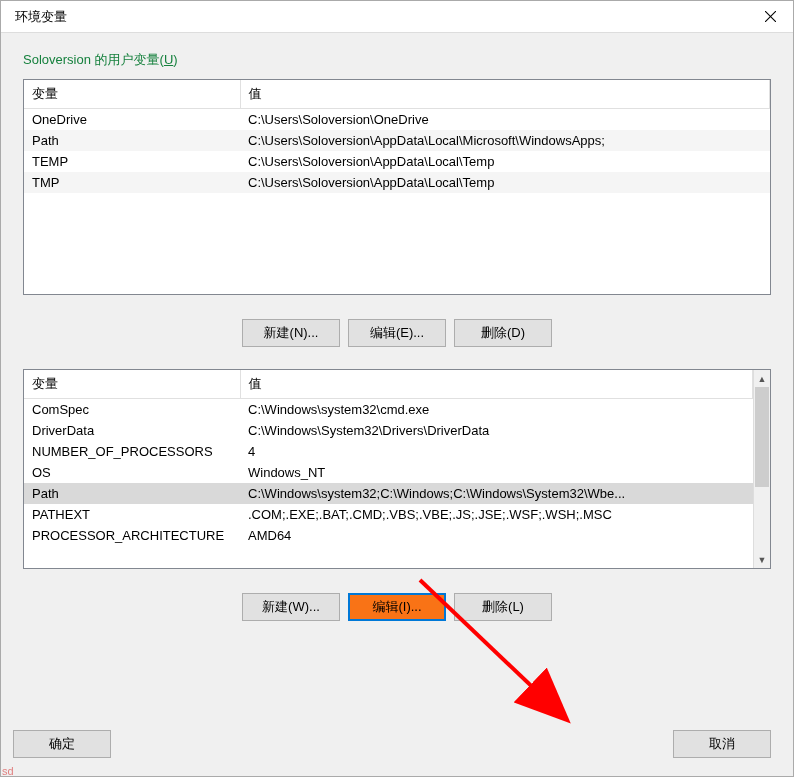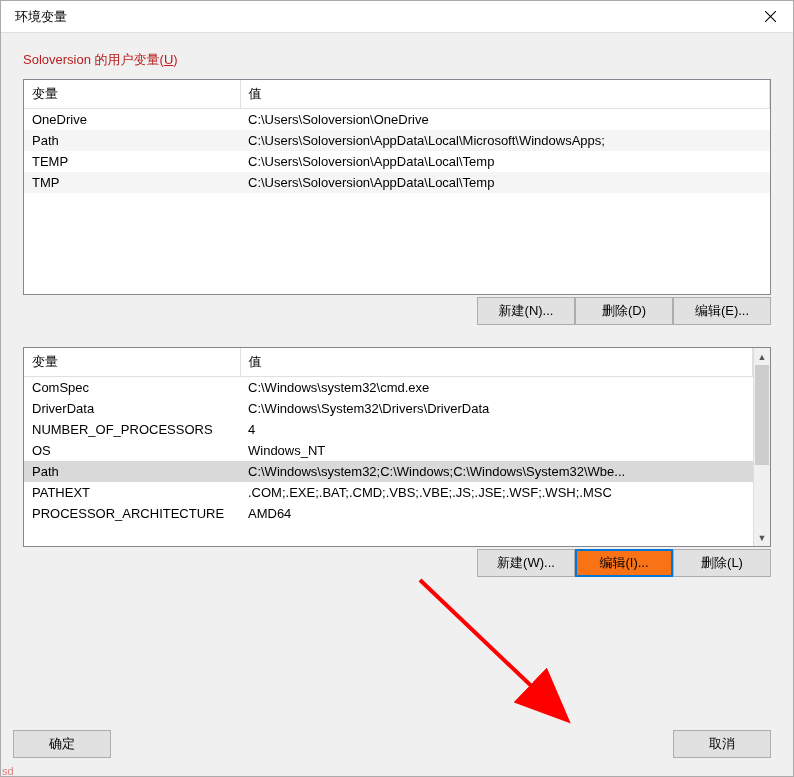--- a/index.html
+++ b/index.html
@@ -47,21 +47,21 @@
       padding: 18px 22px 10px 22px;
       display: flex;
       flex-direction: column;
       background: #f0f0f0;
     }
     .section {
       margin-bottom: 22px;
     }
     .section-label {
       font-size: 13px;
-      color: #b91c1c;
+      color: #15803d;
       margin-bottom: 10px;
     }
     .section-label u { text-decoration: underline; }
     .table-container {
       background: #fff;
       border: 1px solid #828790;
       height: 216px;
       overflow: hidden;
       position: relative;
     }
@@ -117,22 +117,23 @@
       white-space: nowrap;
       overflow: hidden;
       text-overflow: ellipsis;
       max-width: 0;
     }
     tbody td:first-child { width: 216px; }
     tbody tr.selected td { background: #d9d9d9; }
     tbody tr.alt td { background: #f5f5f5; }
     .button-row {
       display: flex;
-      justify-content: flex-end;
-      margin-top: 2px;
+      justify-content: center;
+      gap: 8px;
+      margin-top: 24px;
     }
     .btn {
       min-width: 98px;
       height: 28px;
       background: #e1e1e1;
       border: 1px solid #adadad;
       font-family: inherit;
       font-size: 13px;
       cursor: pointer;
       padding: 0 12px;
@@ -208,22 +209,22 @@
                 <tr class="alt">
                   <td>TMP</td>
                   <td>C:\Users\Soloversion\AppData\Local\Temp</td>
                 </tr>
               </tbody>
         </table>
         </div>
       </div>
       <div class="button-row">
         <button class="btn">新建(N)...</button>
+        <button class="btn">编辑(E)...</button>
         <button class="btn">删除(D)</button>
-        <button class="btn">编辑(E)...</button>
       </div>
     </div>
 
     <div class="section">
       <div class="table-container system">
         <div class="table-scroll-inner">
         <table>
           <thead>
             <tr>
               <th>变量</th>

